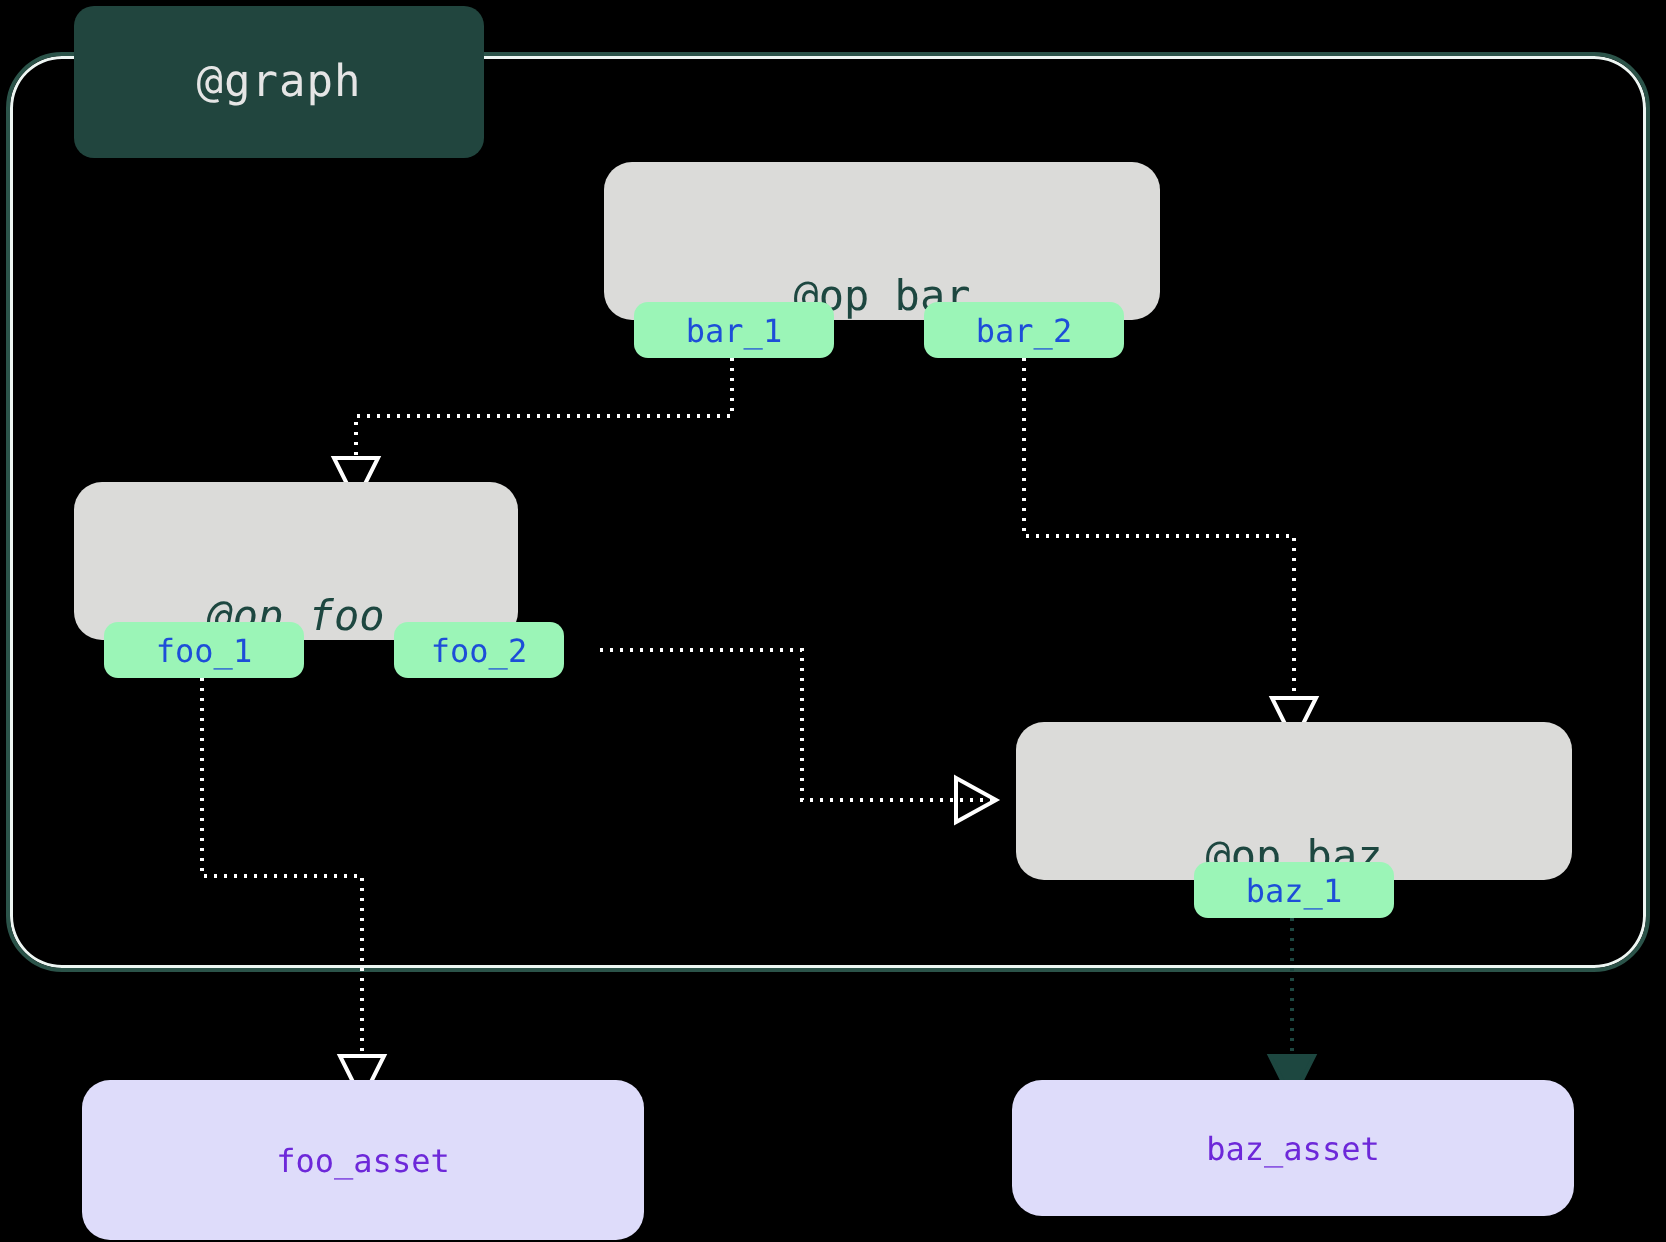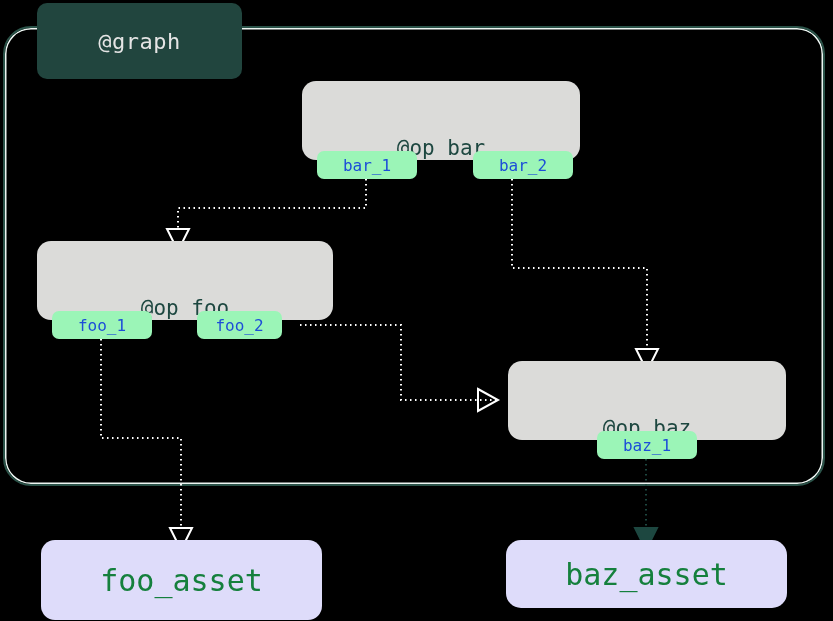--- a/index.html
+++ b/index.html
@@ -86,22 +86,22 @@
   }
 
   
   .asset-node {
     position: absolute;
     background: #dedcfa;
     border-radius: 14px;
     display: flex;
     align-items: center;
     justify-content: center;
-    color: #15803d;
-    font-size: 30px;
+    color: #6d28d9;
+    font-size: 16px;
     box-sizing: border-box;
   }
 </style>
 </head>
 <body>
 
 <div id="canvas">
 
   <div class="graph-frame"></div>
 
@@ -129,32 +129,32 @@
     </svg>
 
   <div class="graph-label">
     <span>@graph</span>
   </div>
 
   <div id="ops-layer">
       <div class="op-node" style="left: 302px; top: 81px; width: 278px; height: 79px;">
         <span>@op bar</span>
       </div>
-      <div class="op-node" style="left: 37px; top: 241px; width: 296px; height: 79px;">
+      <div class="op-node" style="left: 37px; top: 241px; width: 222px; height: 79px; font-style: italic;">
         <span>@op foo</span>
       </div>
       <div class="op-node" style="left: 508px; top: 361px; width: 278px; height: 79px;">
         <span>@op baz</span>
       </div>
     </div>
   <div id="ports-layer">
       <div class="port" style="left: 317px; top: 151px; width: 100px;">
         <span>bar_1</span>
       </div>
-      <div class="port" style="left: 462px; top: 151px; width: 100px; margin-left: 11px;">
+      <div class="port" style="left: 462px; top: 151px; width: 100px;">
         <span>bar_2</span>
       </div>
       <div class="port" style="left: 52px; top: 311px; width: 100px;">
         <span>foo_1</span>
       </div>
       <div class="port" style="left: 197px; top: 311px; width: 85px;">
         <span>foo_2</span>
       </div>
       <div class="port" style="left: 597px; top: 431px; width: 100px;">
         <span>baz_1</span>

